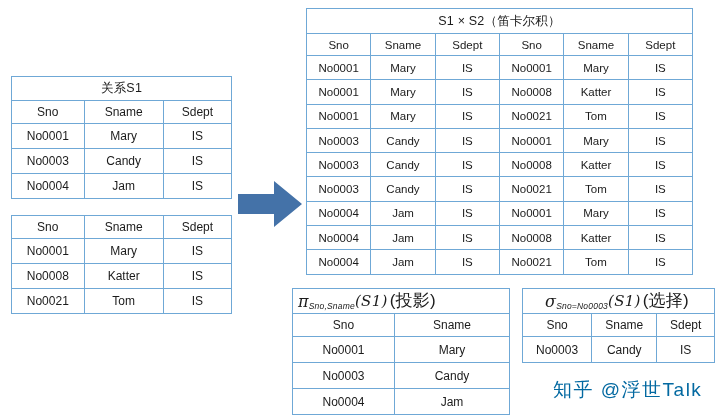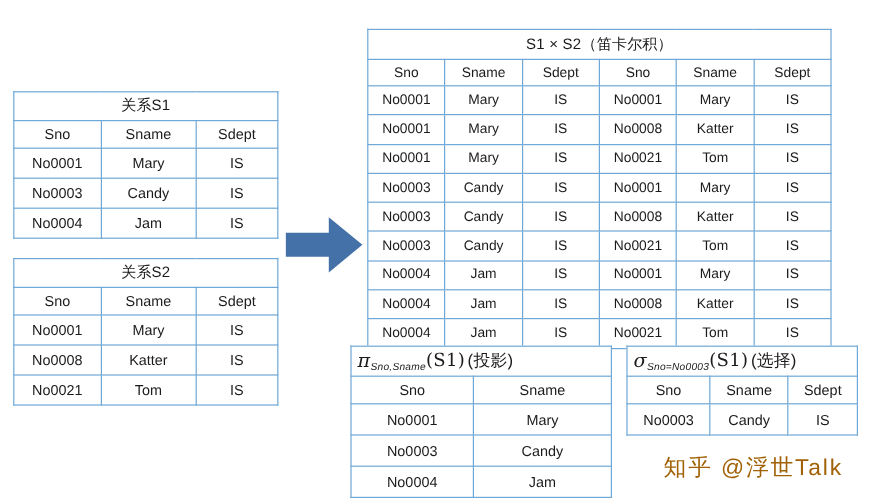--- a/index.html
+++ b/index.html
@@ -50,36 +50,36 @@
   }
 
   
   #table-s1 { left: 11px; top: 76px; width: 221px; }
   #table-s2 { left: 11px; top: 215px; width: 221px; }
   .small-col-sno   { width: 33%; }
   .small-col-sname { width: 36%; }
   .small-col-sdept { width: 31%; }
 
   
-  #table-cartesian { left: 306px; top: 24px; width: 387px; }
+  #table-cartesian { left: 306px; top: 8px; width: 387px; }
   #table-cartesian .body-cell { height: 23.3px; font-size: 11.5px; }
   #table-cartesian .hdr-cell  { height: 21px; font-size: 11.5px; }
   #table-cartesian .caption-cell { height: 24px; font-size: 12.5px; }
   .cart-col { width: 16.6666%; }
 
   
   #table-projection { left: 292px; top: 288px; width: 218px; }
   #table-projection .caption-cell { text-align: left; padding-left: 5px; height: 24px; }
   #table-projection .body-cell { height: 25px; }
   .proj-col-sno   { width: 47%; }
   .proj-col-sname { width: 53%; }
 
   
   #table-selection { left: 522px; top: 288px; width: 193px; }
-  #table-selection .caption-cell { text-align: left; padding-left: 5px; height: 24px; }
+  #table-selection .caption-cell { text-align: left; padding-left: 22px; height: 24px; }
   #table-selection .body-cell { height: 25px; }
   .sel-col-sno   { width: 36%; }
   .sel-col-sname { width: 34%; }
   .sel-col-sdept { width: 30%; }
 
   
   .formula {
     display: inline-block;
     white-space: nowrap;
     line-height: 1;
@@ -92,44 +92,45 @@
   }
   .sub {
     font-family: Liberation Sans, sans-serif;
     font-style: italic;
     font-size: 8.5px;
     vertical-align: -3px;
     letter-spacing: 0.2px;
   }
   .arg {
     font-family: "DejaVu Serif", "Liberation Serif", serif;
+    font-style: italic;
     font-size: 15px;
     letter-spacing: 0.3px;
   }
   .annot {
-    font-size: 14px;
+    font-size: 17px;
     margin-left: 2px;
   }
 
   
   #flow-arrow {
     position: absolute;
     left: 238px;
     top: 177px;
     width: 66px;
     height: 54px;
   }
 
   
   #watermark {
     position: absolute;
     left: 553px;
     top: 377px;
     font-size: 19px;
-    color: #a16207;
+    color: #0369a1;
     letter-spacing: 1.5px;
     user-select: none;
     white-space: nowrap;
   }
 </style>
 </head>
 <body>
 
 <div id="canvas">
 
@@ -166,23 +167,20 @@
     </tbody>
   </table>
 
   <table class="tbl" id="table-s2">
     <colgroup>
       <col class="small-col-sno">
         <col class="small-col-sname">
         <col class="small-col-sdept">
     </colgroup>
     <tbody>
-      <tr>
-        <td class="caption-cell" colspan="3">关系S2</td>
-      </tr>
       <tr>
         <td class="hdr-cell">Sno</td>
         <td class="hdr-cell">Sname</td>
         <td class="hdr-cell">Sdept</td>
       </tr>
       <tr>
         <td class="body-cell">No0001</td>
         <td class="body-cell">Mary</td>
         <td class="body-cell">IS</td>
       </tr>

